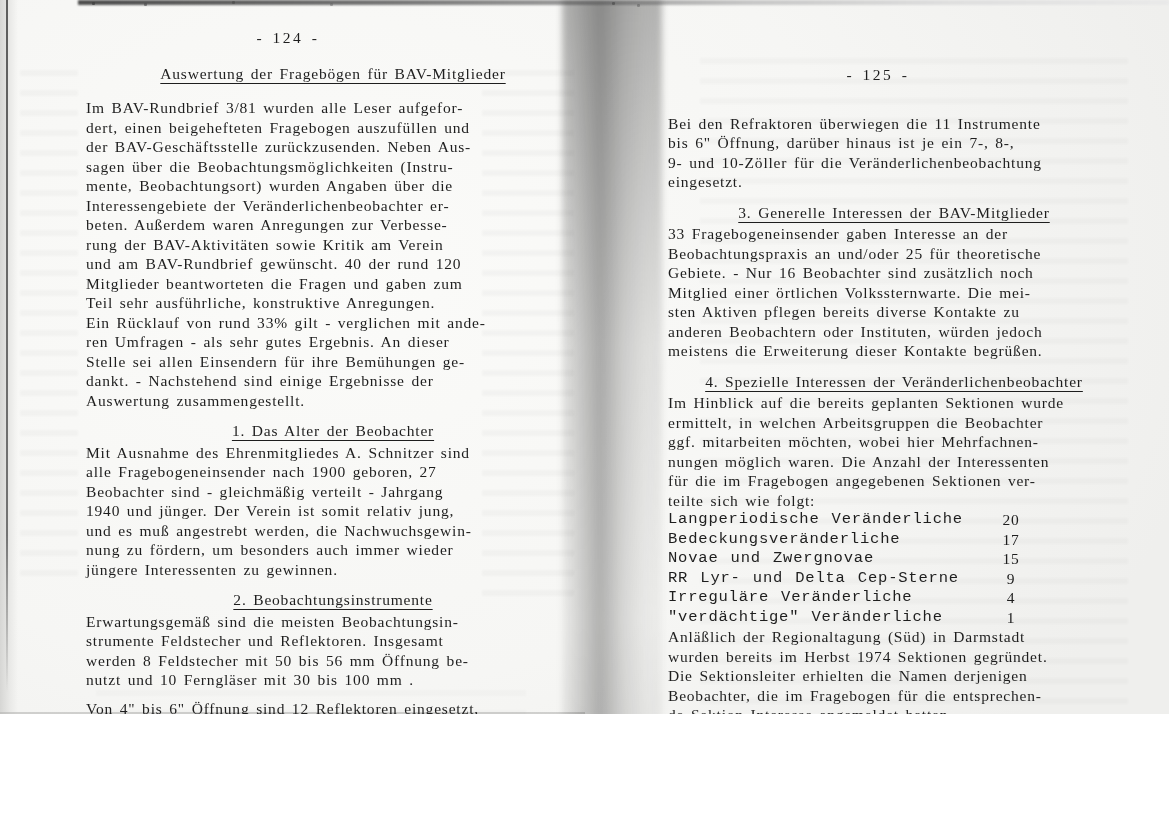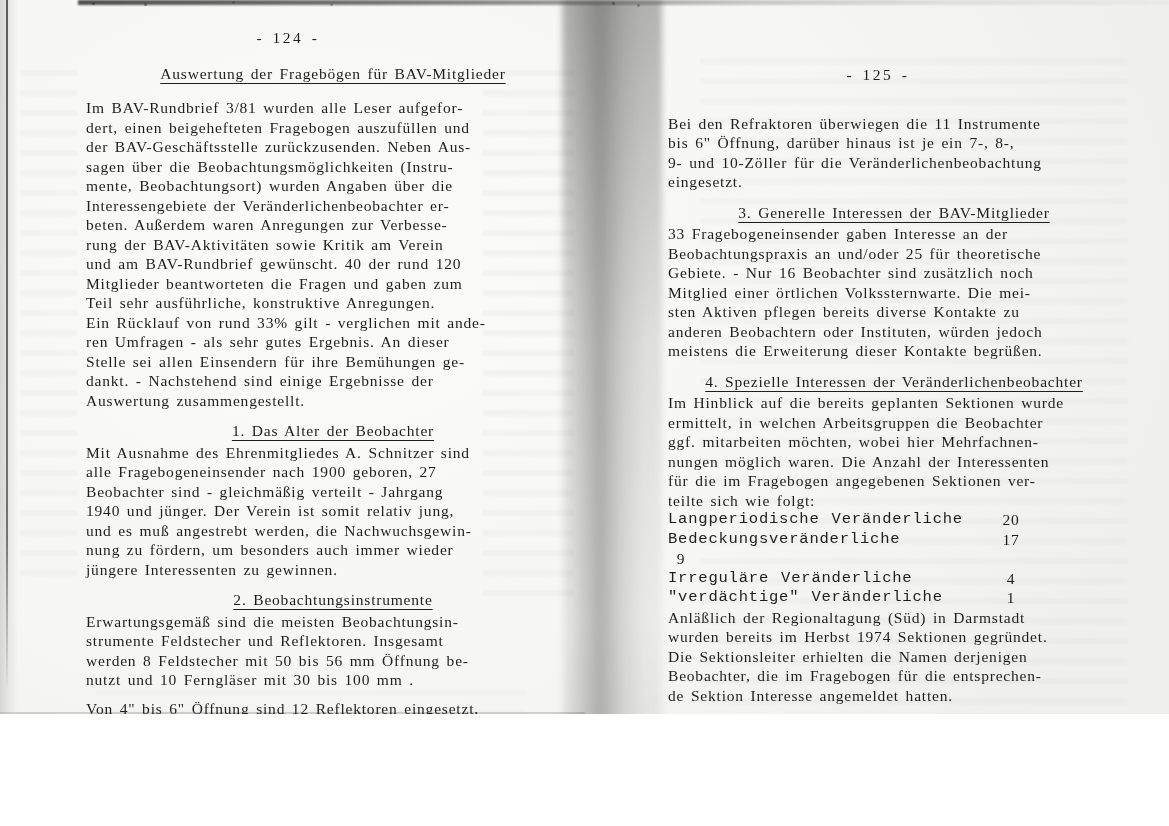--- a/index.html
+++ b/index.html
@@ -170,20 +170,25 @@
       <div>
         <div class="trow">
           <span class="tlabel">Langperiodische Veränderliche</span>
           <span class="tval">20</span>
         </div>
         <div class="trow">
           <span class="tlabel">Bedeckungsveränderliche</span>
           <span class="tval">17</span>
         </div>
         <div class="trow">
+          <span class="tlabel">Novae und Zwergnovae</span>
+          <span class="tval">15</span>
+        </div>
+        <div class="trow">
+          <span class="tlabel">RR Lyr- und Delta Cep-Sterne</span>
           <span class="tval">9</span>
         </div>
         <div class="trow">
           <span class="tlabel">Irreguläre Veränderliche</span>
           <span class="tval">4</span>
         </div>
         <div class="trow">
           <span class="tlabel">"verdächtige" Veränderliche</span>
           <span class="tval">1</span>
         </div>

